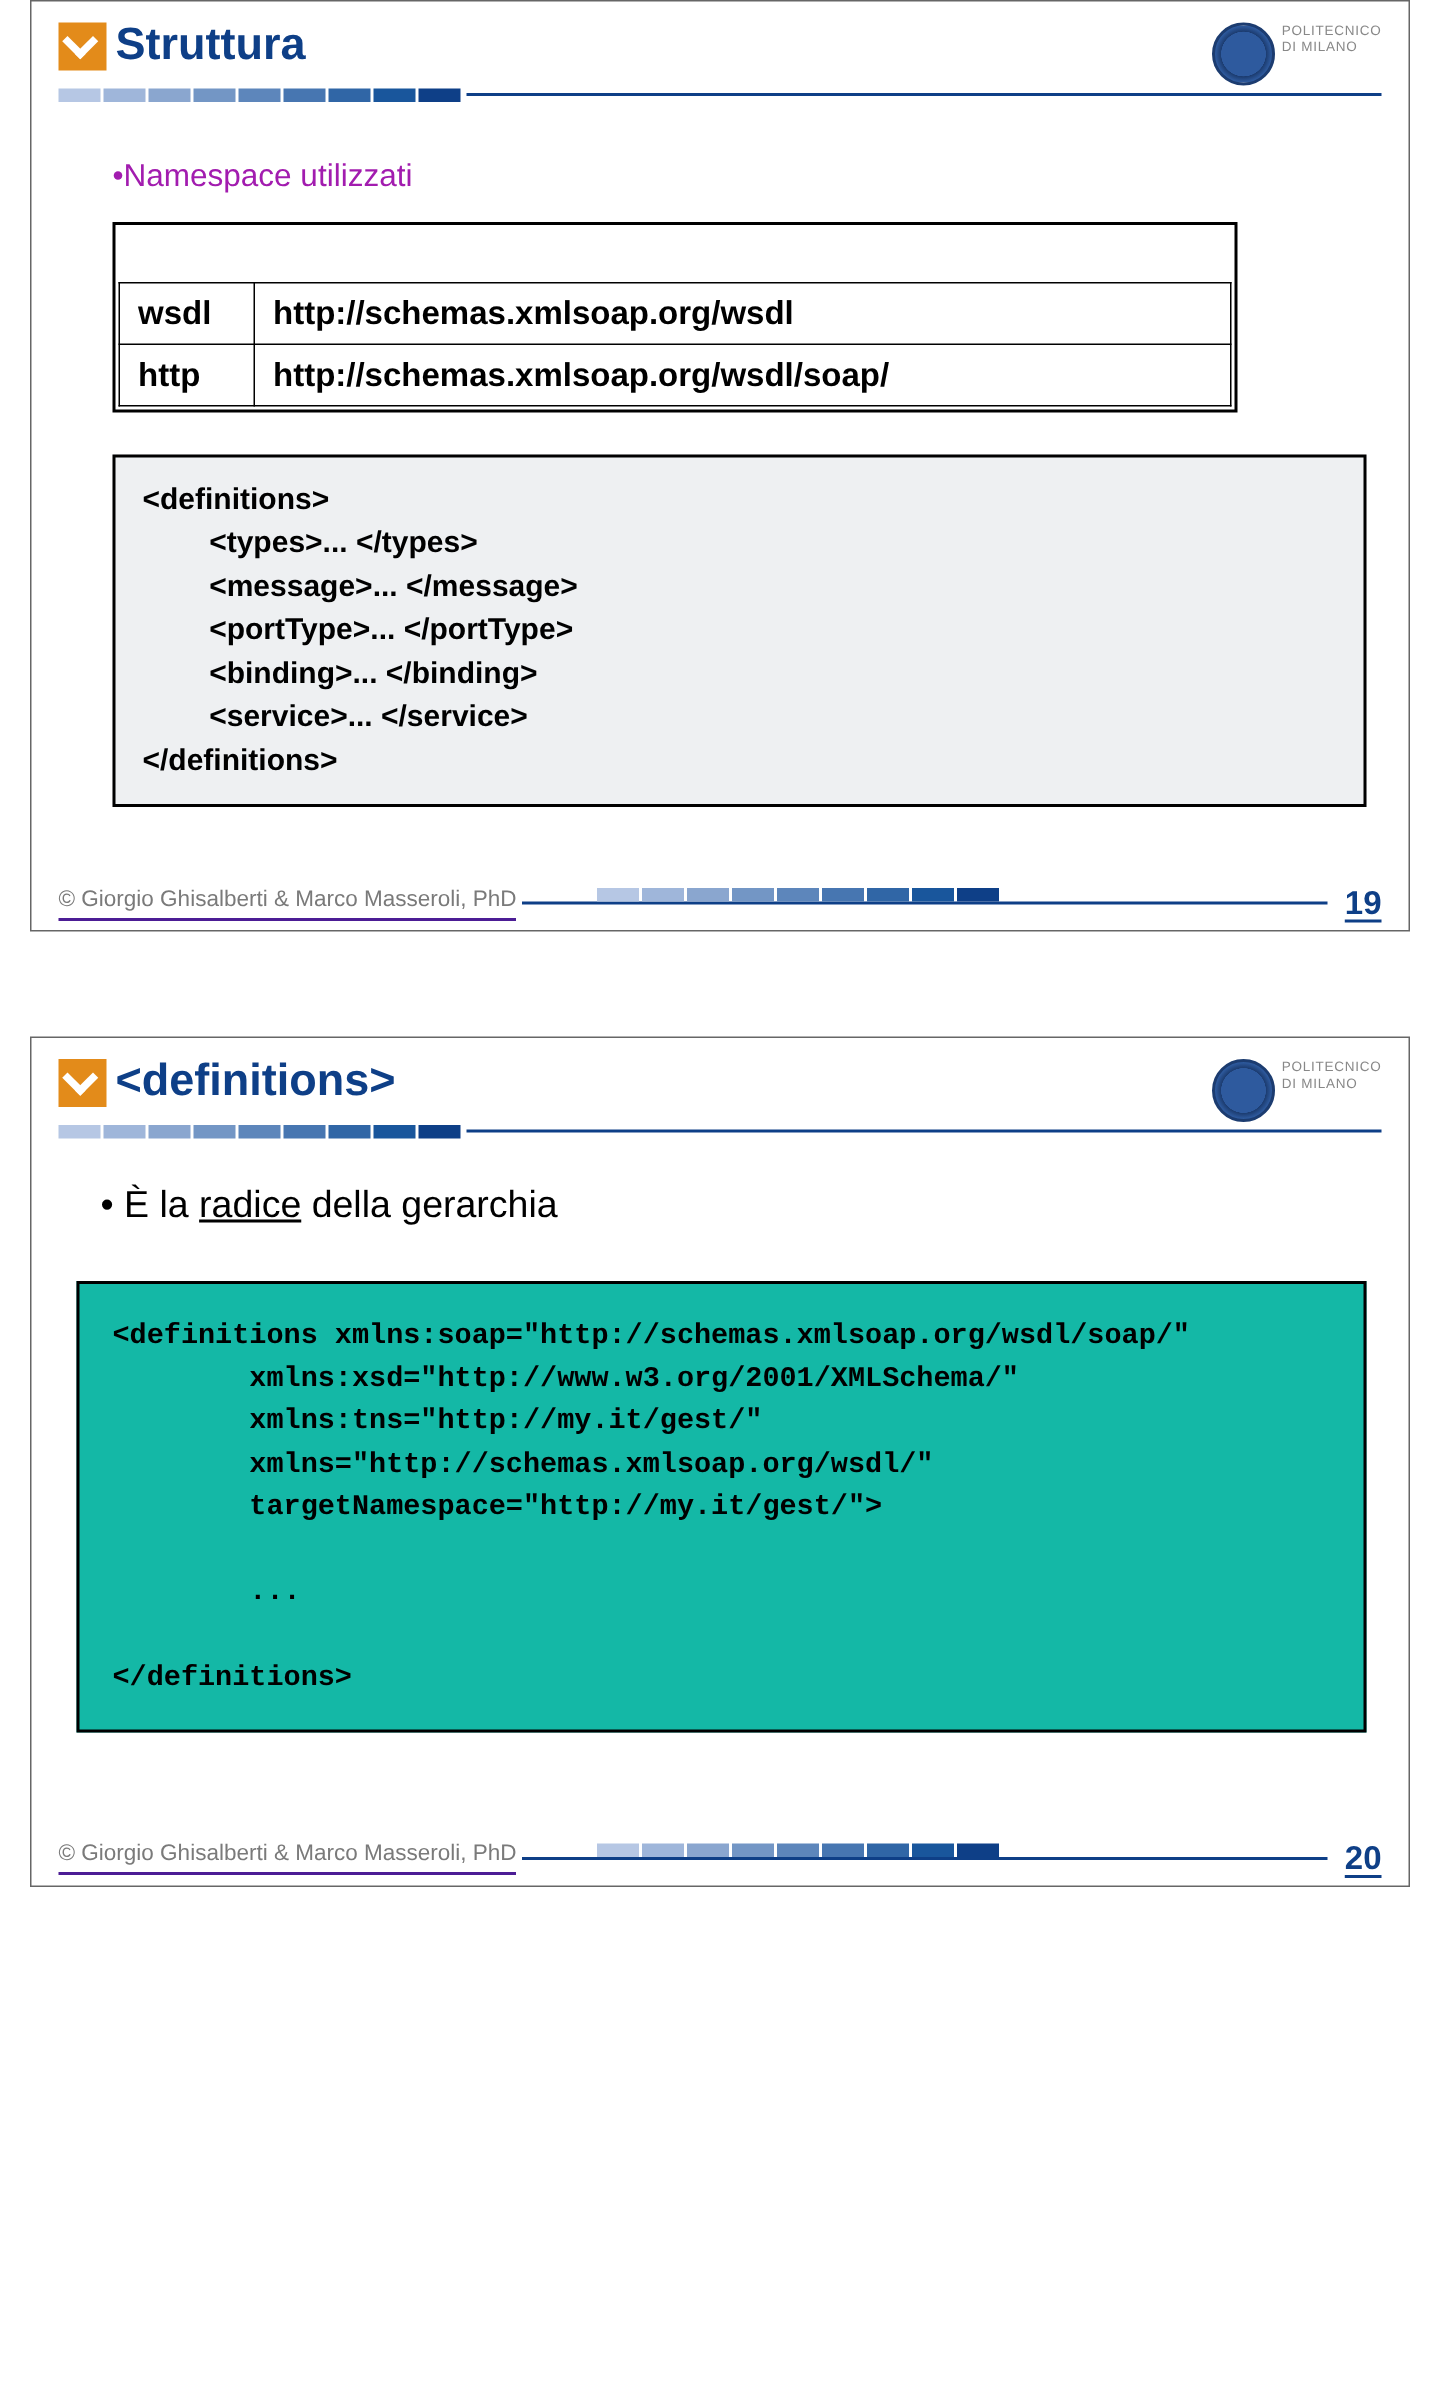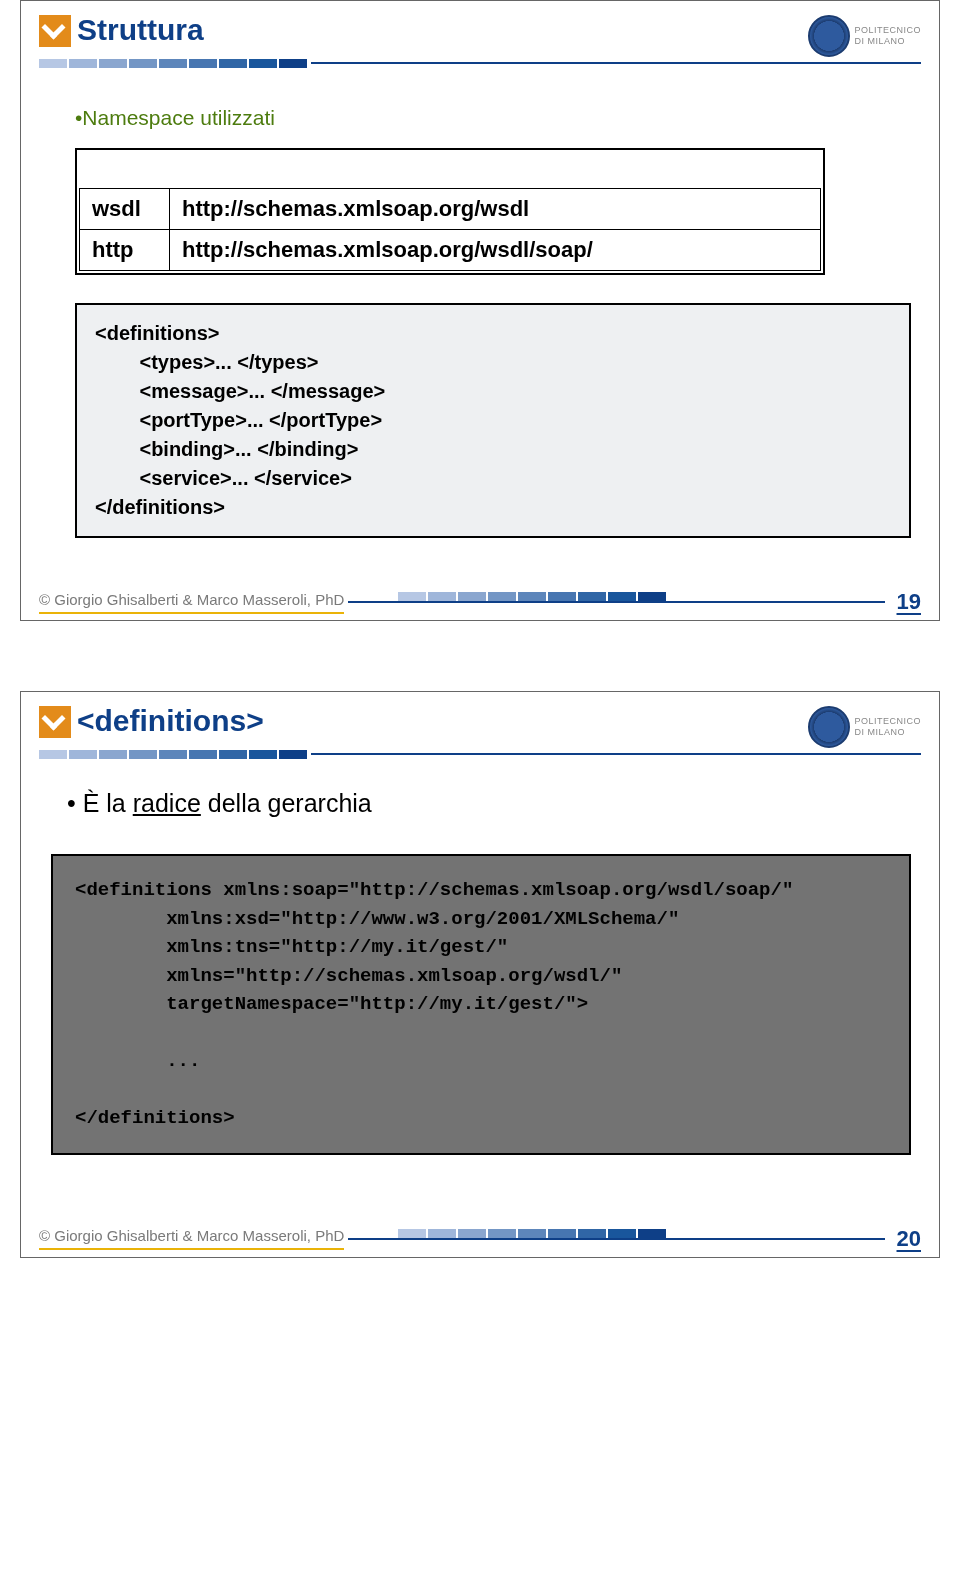--- a/index.html
+++ b/index.html
@@ -46,21 +46,20 @@
     transform: rotate(45deg);
   }
   .slide-title {
     color: #0e3f87;
     font-size: 30px;
     font-weight: bold;
     margin-top: -2px;
   }
   .logo-block {
     display: flex;
-    align-items: center;
     gap: 4px;
   }
   .logo-seal {
     width: 42px; height: 42px;
     border-radius: 50%;
     background: radial-gradient(circle at 50% 50%, #2e5a9e 0%, #2e5a9e 55%, #1c3c70 56%, #2e5a9e 70%);
     border: 2px solid #1c3c70;
   }
   .logo-text {
     color: #888;
@@ -74,21 +73,21 @@
     margin: 2px 0 18px 0;
   }
   .accent-bar .seg { flex: 0 0 auto; height: 100%; }
   .accent-bar .gap   { flex: 0 0 2px; background: transparent; }
   .accent-bar .line  { flex: 1; height: 2px; background: #0e3f87; margin-top: 3px; margin-left: 4px; }
   .slide-body {
     padding: 4px 10px 20px 36px;
   }
   .bullet-text {
     font-size: 21px;
-    color: #4d7c0f;
+    color: #a21caf;
     margin: 16px 0;
   }
   .bullet-sub {
     font-size: 25px;
     color: #000;
     margin: 8px 0 8px 16px;
   }
   .bullet-sub .under { text-decoration: underline; }
   .bullet-sub .ital  { font-style: italic; }
   .ns-table-wrap {
@@ -115,40 +114,40 @@
     padding: 14px 18px;
     margin: 16px 0;
     font-family: Arial, sans-serif;
     font-size: 20px;
     font-weight: bold;
     line-height: 1.45;
     white-space: pre;
   }
   .code-box-mono {
     border: 2px solid #000;
-    background: #737373;
+    background: #14b8a6;
     padding: 20px 22px;
     margin: 36px 0;
     font-family: "Courier New", monospace;
     font-size: 19px;
     font-weight: bold;
     line-height: 1.5;
     white-space: pre;
   }
   .footer {
     margin-top: 10px;
     display: flex;
     align-items: center;
     height: 36px;
   }
   .footer-copy {
     color: #7a7a7a;
     font-size: 15px;
     padding-bottom: 4px;
-    border-bottom: 2px solid #eab308;
+    border-bottom: 2px solid #4c1d95;
     flex: 0 0 auto;
     white-space: nowrap;
   }
   .footer-mid {
     flex: 1;
     height: 2px;
     border-bottom: 2px solid #0e3f87;
     margin: 0 4px 0 4px;
     position: relative;
     display: flex;

